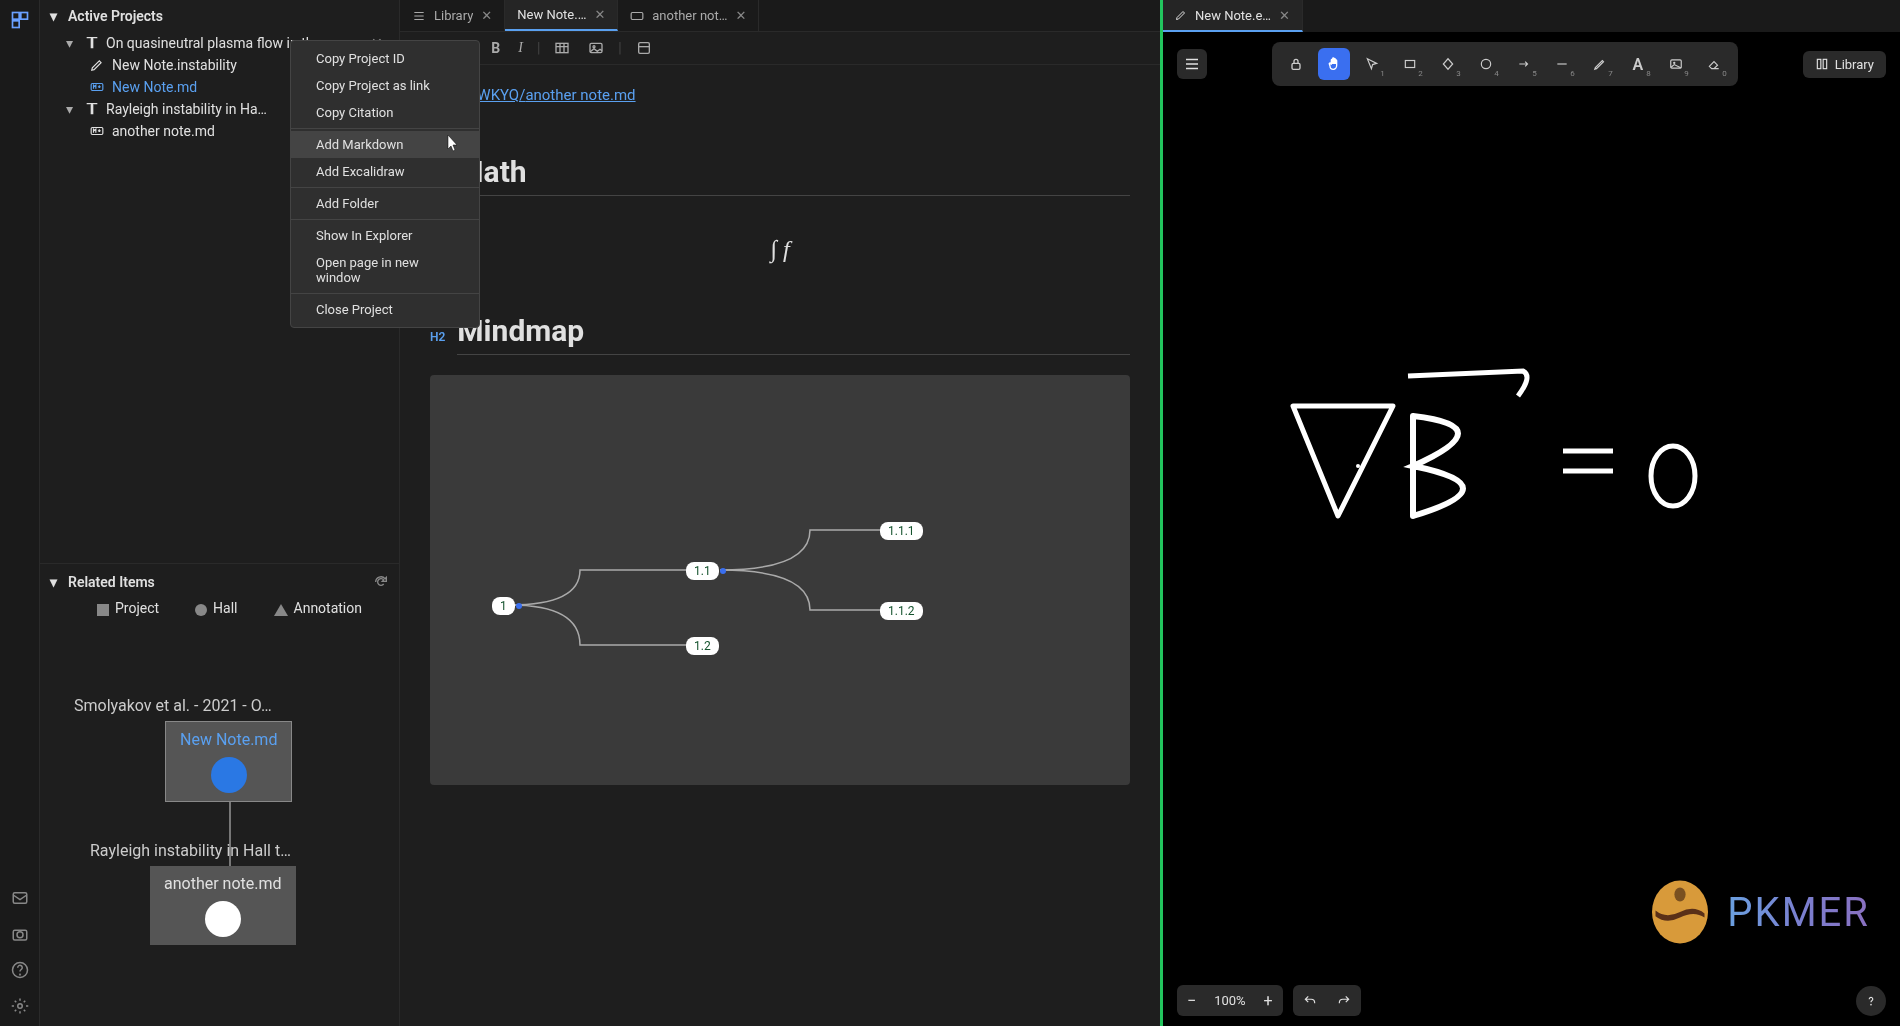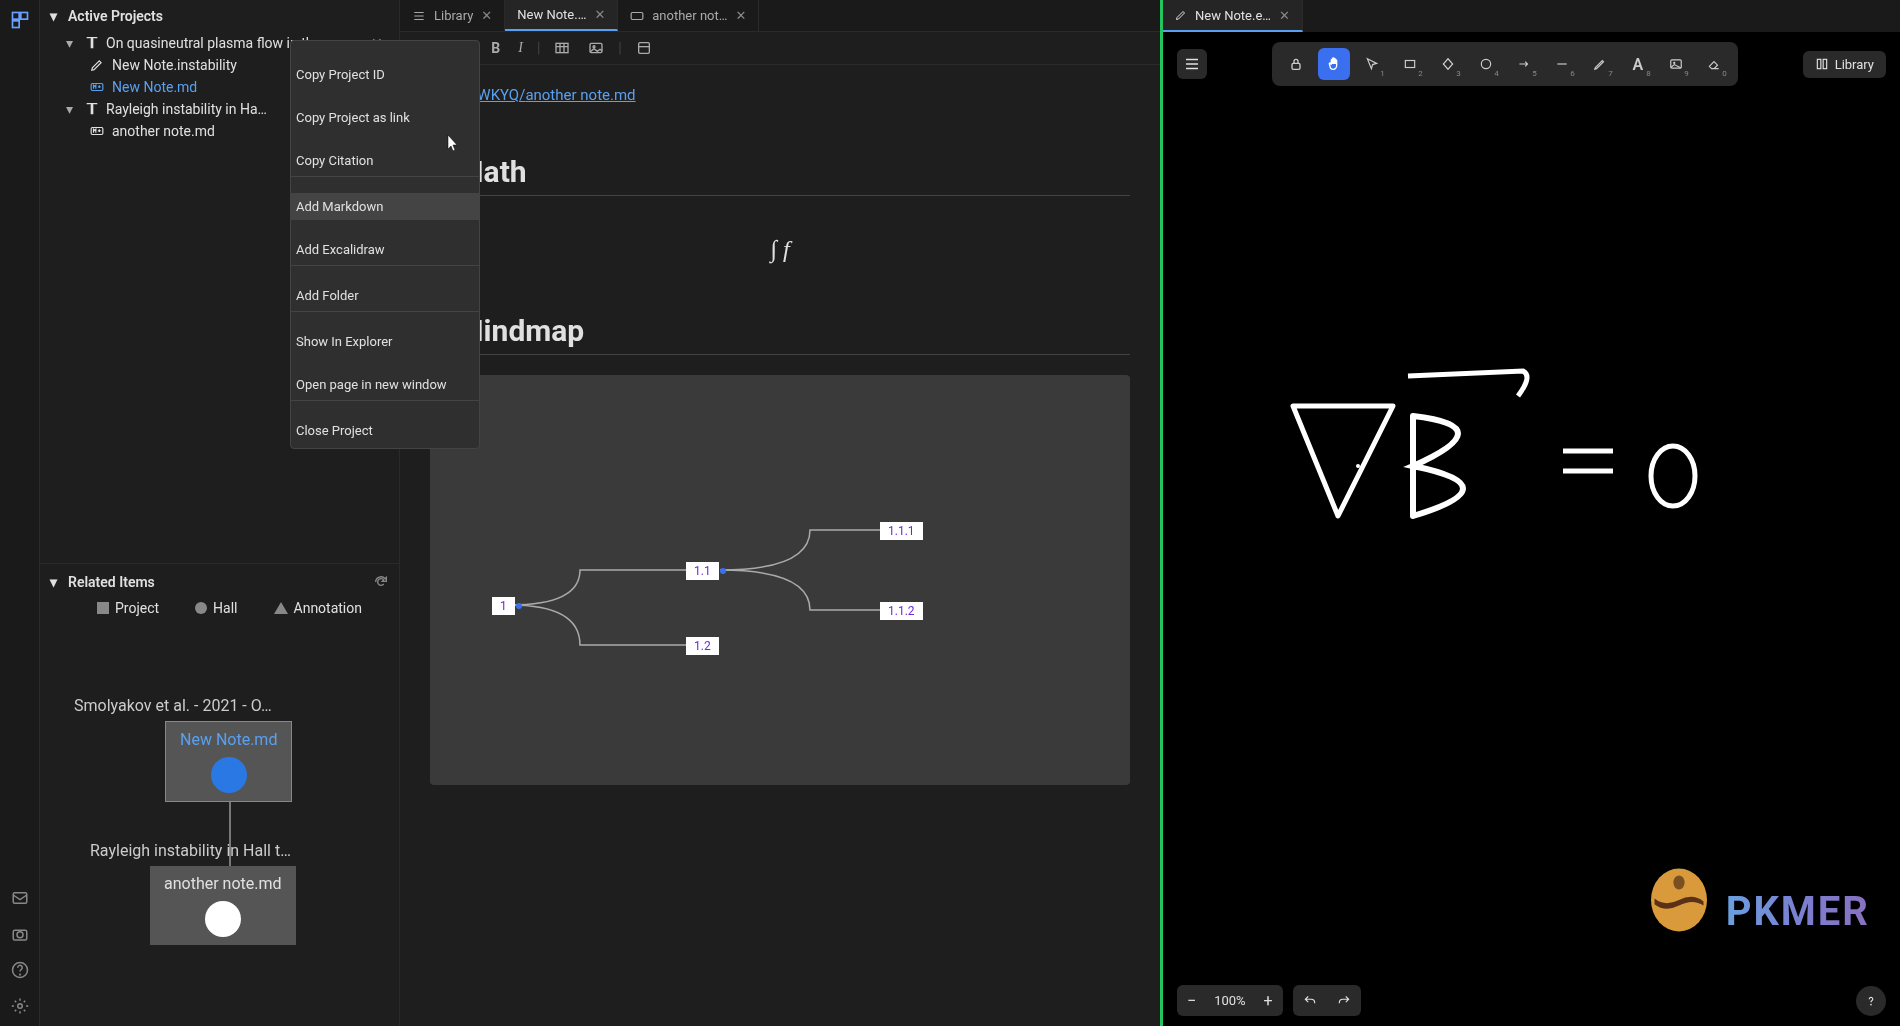--- a/index.html
+++ b/index.html
@@ -57,21 +57,21 @@
 .close-x { margin-left: auto; color: #888; width: 16px; }
 .related-panel {
   border-top: 1px solid #2a2a2a;
   padding: 10px;
 }
 .related-header {
   display: flex; align-items: center; gap: 6px; font-weight: 600; font-size: 14px;
 }
 .related-header .refresh { margin-left: auto; color: #888; }
 .legend { display: flex; gap: 16px; justify-content: center; margin-top: 10px; font-size: 14px; }
-.legend-item { display: flex; align-items: center; gap: 6px; margin-left: 20px; }
+.legend-item { display: flex; align-items: flex-end; gap: 6px; margin-left: 20px; }
 .legend-sq { width: 12px; height: 12px; background: #888; }
 .legend-ci { width: 12px; height: 12px; background: #888; border-radius: 50%; }
 .legend-tr { width: 0; height: 0; border-left: 7px solid transparent; border-right: 7px solid transparent; border-bottom: 12px solid #888; }
 .graph-area { position: relative; height: 400px; }
 .graph-label { position: absolute; font-size: 16px; color: #ccc; white-space: nowrap; max-width: 280px; overflow: hidden; text-overflow: ellipsis; }
 .graph-box {
   position: absolute; background: #555; display: flex; flex-direction: column;
   align-items: center; justify-content: center; padding: 8px 14px; gap: 8px;
 }
 .graph-box .label { font-size: 16px; }
@@ -81,21 +81,21 @@
   top: 40px; left: 250px;
   background: #2f2f2f;
   border: 1px solid #444;
   border-radius: 4px;
   min-width: 190px;
   z-index: 1000;
   padding: 4px 0;
   font-size: 13px;
 }
 .context-menu-item {
-  padding: 6px 5px; cursor: pointer; margin-top: 16px;
+  padding: 6px 25px; cursor: pointer;
 }
 .context-menu-item.highlighted { background: #444; }
 .context-menu-divider { height: 1px; background: #444; margin: 2px 0; }
 .cursor-ptr {
   position: absolute; top: 133px; left: 405px; z-index: 1001;
   width: 16px; height: 16px;
 }
 .main-area {
   flex: 1;
   display: flex;
@@ -125,22 +125,22 @@
 }
 .breadcrumb-link { color: #5aa0f0; text-decoration: underline; font-size: 15px; }
 .h2-block { display: flex; align-items: baseline; gap: 12px; margin-top: 50px; }
 .h2-marker { color: #5aa0f0; font-size: 12px; font-weight: 600; }
 .h2-text { font-size: 30px; font-weight: 700; border-bottom: 1px solid #444; flex: 1; padding-bottom: 6px; }
 .math-block { text-align: center; margin: 40px 0; font-size: 24px; font-style: italic; font-family: serif; }
 .mindmap {
   background: #3a3a3a; border-radius: 4px; height: 410px; position: relative; margin-top: 20px;
 }
 .mm-node {
-  position: absolute; background: #fff; color: #6d28d9; font-size: 12px;
-  padding: 2px 8px; border-radius: 0;
+  position: absolute; background: #fff; color: #14532d; font-size: 12px;
+  padding: 2px 8px; border-radius: 8px;
 }
 .mm-dot { position: absolute; width: 6px; height: 6px; background: #3a6ff0; border-radius: 50%; }
 .right-pane {
   width: 740px;
   background: #000;
   display: flex; flex-direction: column;
   border-left: 3px solid #22c55e;
 }
 .right-tab-bar { display: flex; background: #1a1a1a; height: 32px; }
 .excal-toolbar {
@@ -171,23 +171,23 @@
 .excal-bottom {
   display: flex; justify-content: space-between; align-items: center;
   padding: 10px 14px;
 }
 .zoom-group, .history-group {
   background: #2a2a2a; border-radius: 6px; display: flex; align-items: center;
 }
 .zoom-btn { padding: 6px 10px; cursor: pointer; }
 .zoom-label { padding: 0 8px; font-size: 13px; }
 .watermark {
-  position: absolute; bottom: 40px; right: 30px;
-  display: flex; align-items: flex-end; gap: 12px;
-  font-size: 40px; font-weight: 700; letter-spacing: 2px;
+  position: absolute; bottom: 28px; right: 30px;
+  display: flex; align-items: center; gap: 12px;
+  font-size: 40px; font-weight: 400; letter-spacing: 2px;
 }
 .wm-icon { width: 70px; height: 70px; }
 svg { display: block; }
 </style>
 </head>
 <body>
 
 <div class="activity-bar">
   <div class="activity-top">
     <div class="activity-icon">

